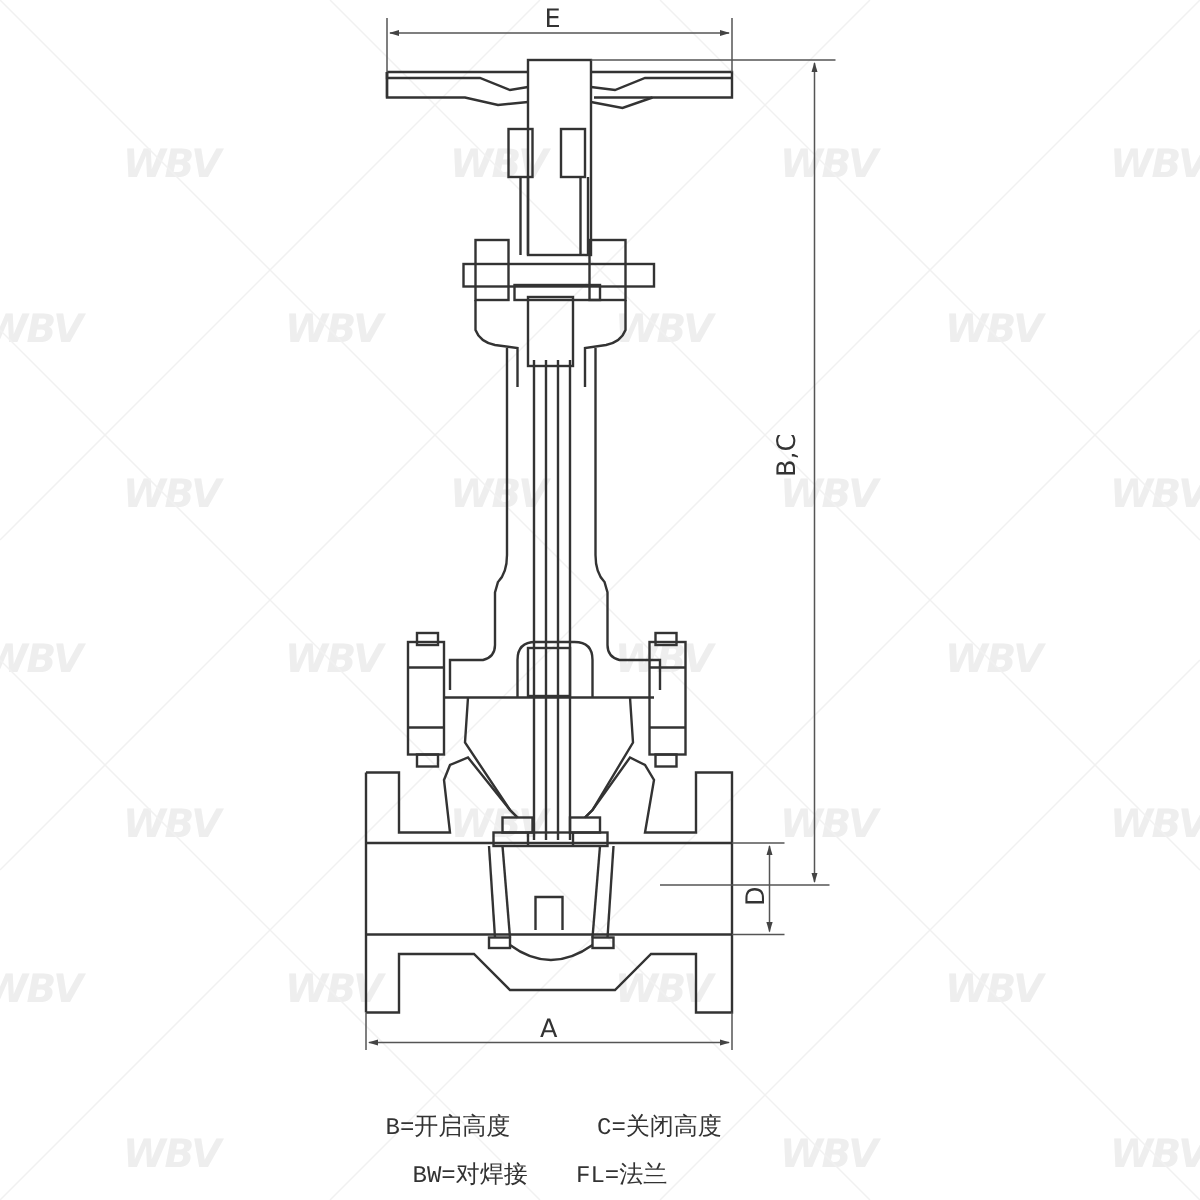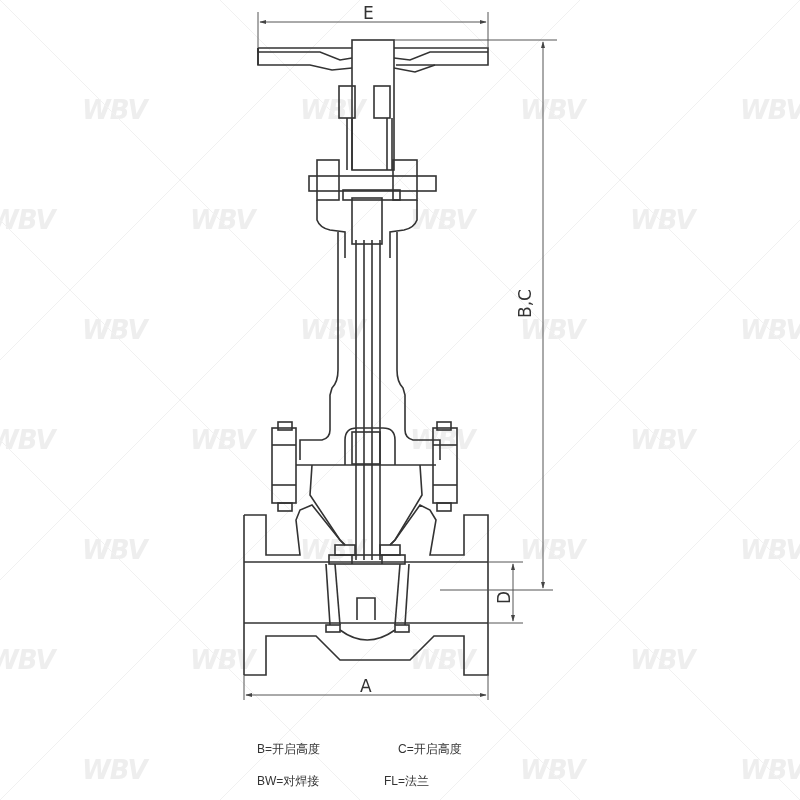--- a/index.html
+++ b/index.html
@@ -1,19 +1,19 @@
 <!DOCTYPE html>
 <html><head>
   <meta charset="utf-8">
   <style>
     html, body { margin:0; padding:0; background:#ffffff; }
     body { width:800px; height:800px; position:relative; overflow:hidden; font-family:"DejaVu Sans", sans-serif; }
     .wm { position:absolute; font-family:"DejaVu Sans", sans-serif; font-weight:bold; font-style:italic; font-size:26px; color:#eeeeee; letter-spacing:-1px; }
     svg { position:absolute; left:0; top:0; }
-    .legend { position:absolute; left:257px; font-size:12px; color:#333333; font-family:Liberation Sans, sans-serif; white-space:pre; }
+    .legend { position:absolute; left:257px; font-size:16px; color:#333333; font-family:Liberation Mono, monospace; white-space:pre; }
     .dimlabel { position:absolute; font-size:17px; color:#333333; font-family:"DejaVu Sans", sans-serif; }
   </style>
 </head>
 <body>
 
 <div>
   <span class="wm" style="left:82px;top:95px;">WBV</span>
   <span class="wm" style="left:300px;top:95px;">WBV</span>
   <span class="wm" style="left:520px;top:95px;">WBV</span>
   <span class="wm" style="left:740px;top:95px;">WBV</span>
@@ -163,16 +163,16 @@
   </g>
 </svg>
 
 <div class="dimlabel" style="left:363px;top:3px;">E</div>
 <div class="dimlabel" style="left:515px;top:318px;transform:rotate(-90deg);transform-origin:left top;">B,C</div>
 <div class="dimlabel" style="left:494px;top:604px;transform:rotate(-90deg);transform-origin:left top;">D</div>
 <div class="dimlabel" style="left:360px;top:676px;">A</div>
 
 <div>
   <div class="legend" style="top:741px;">B=开启高度</div>
-  <div class="legend" style="top:741px;left:398px;">C=开启高度</div>
-  <div class="legend" style="top:773px;">BW=对焊接</div>
+  <div class="legend" style="top:741px;left:398px;">C=关闭高度</div>
+  <div class="legend" style="top:773px;margin-left:18px;">BW=对焊接</div>
   <div class="legend" style="top:773px;left:384px;">FL=法兰</div>
 </div>
 
 </body></html>

